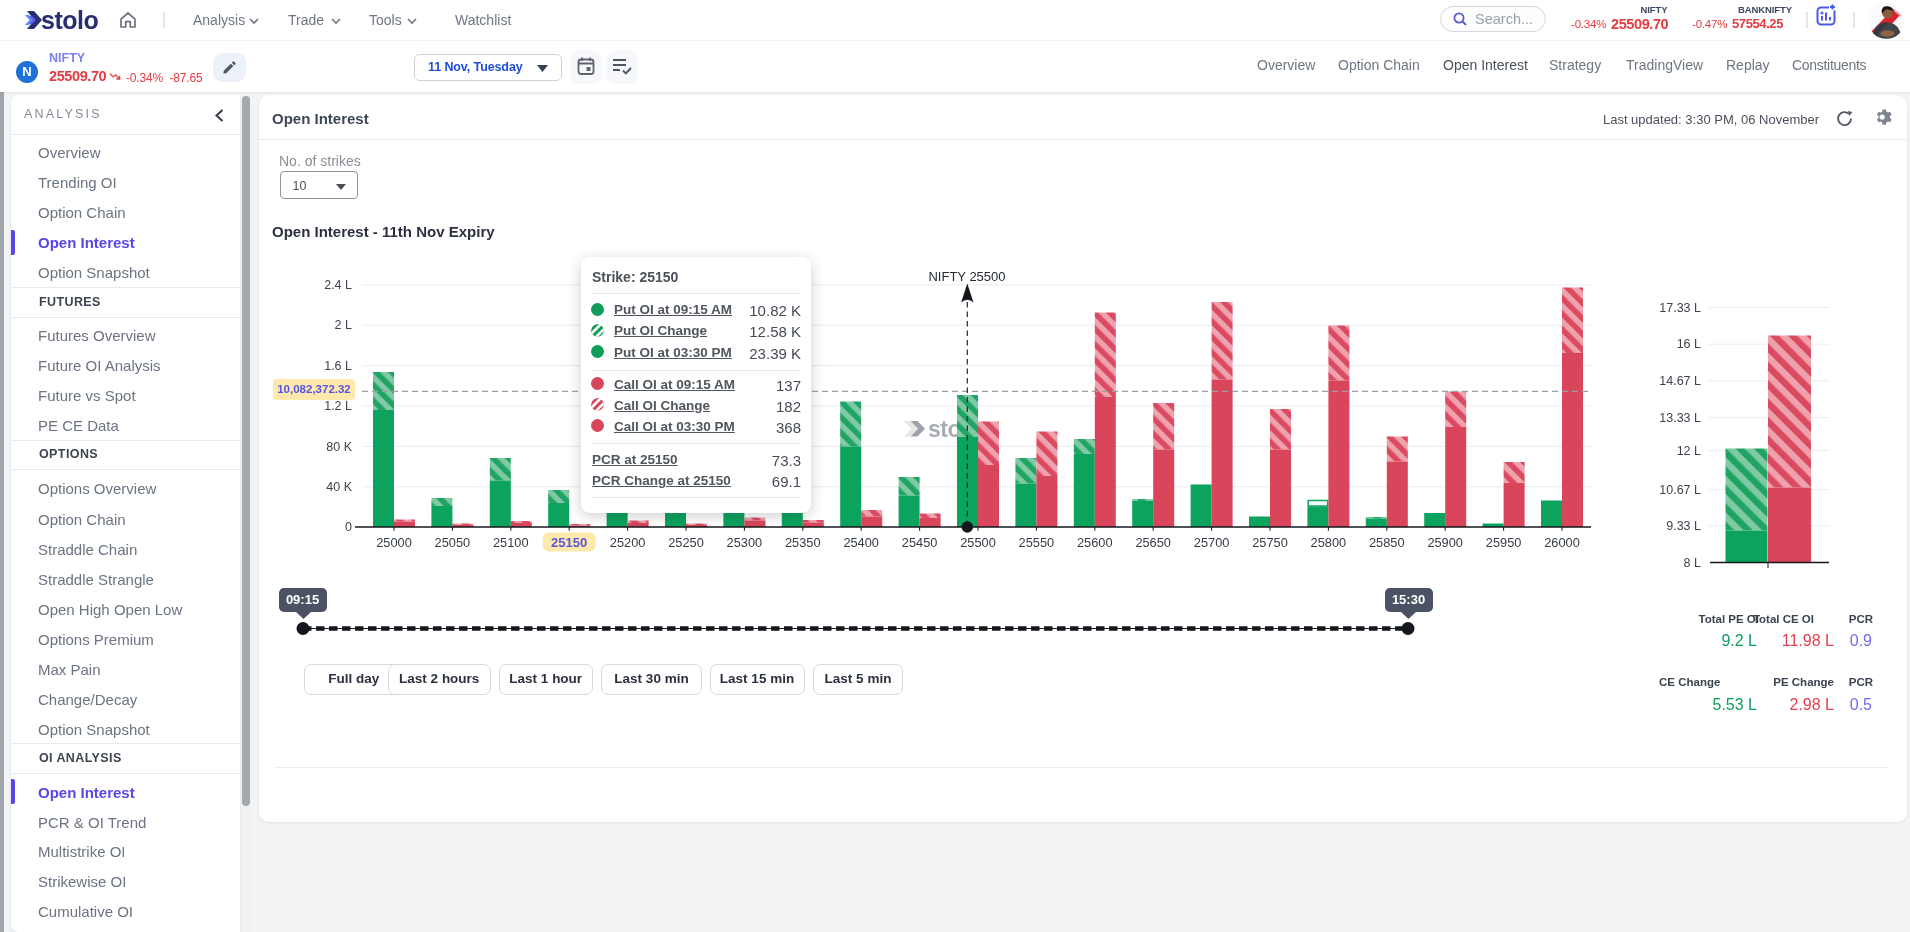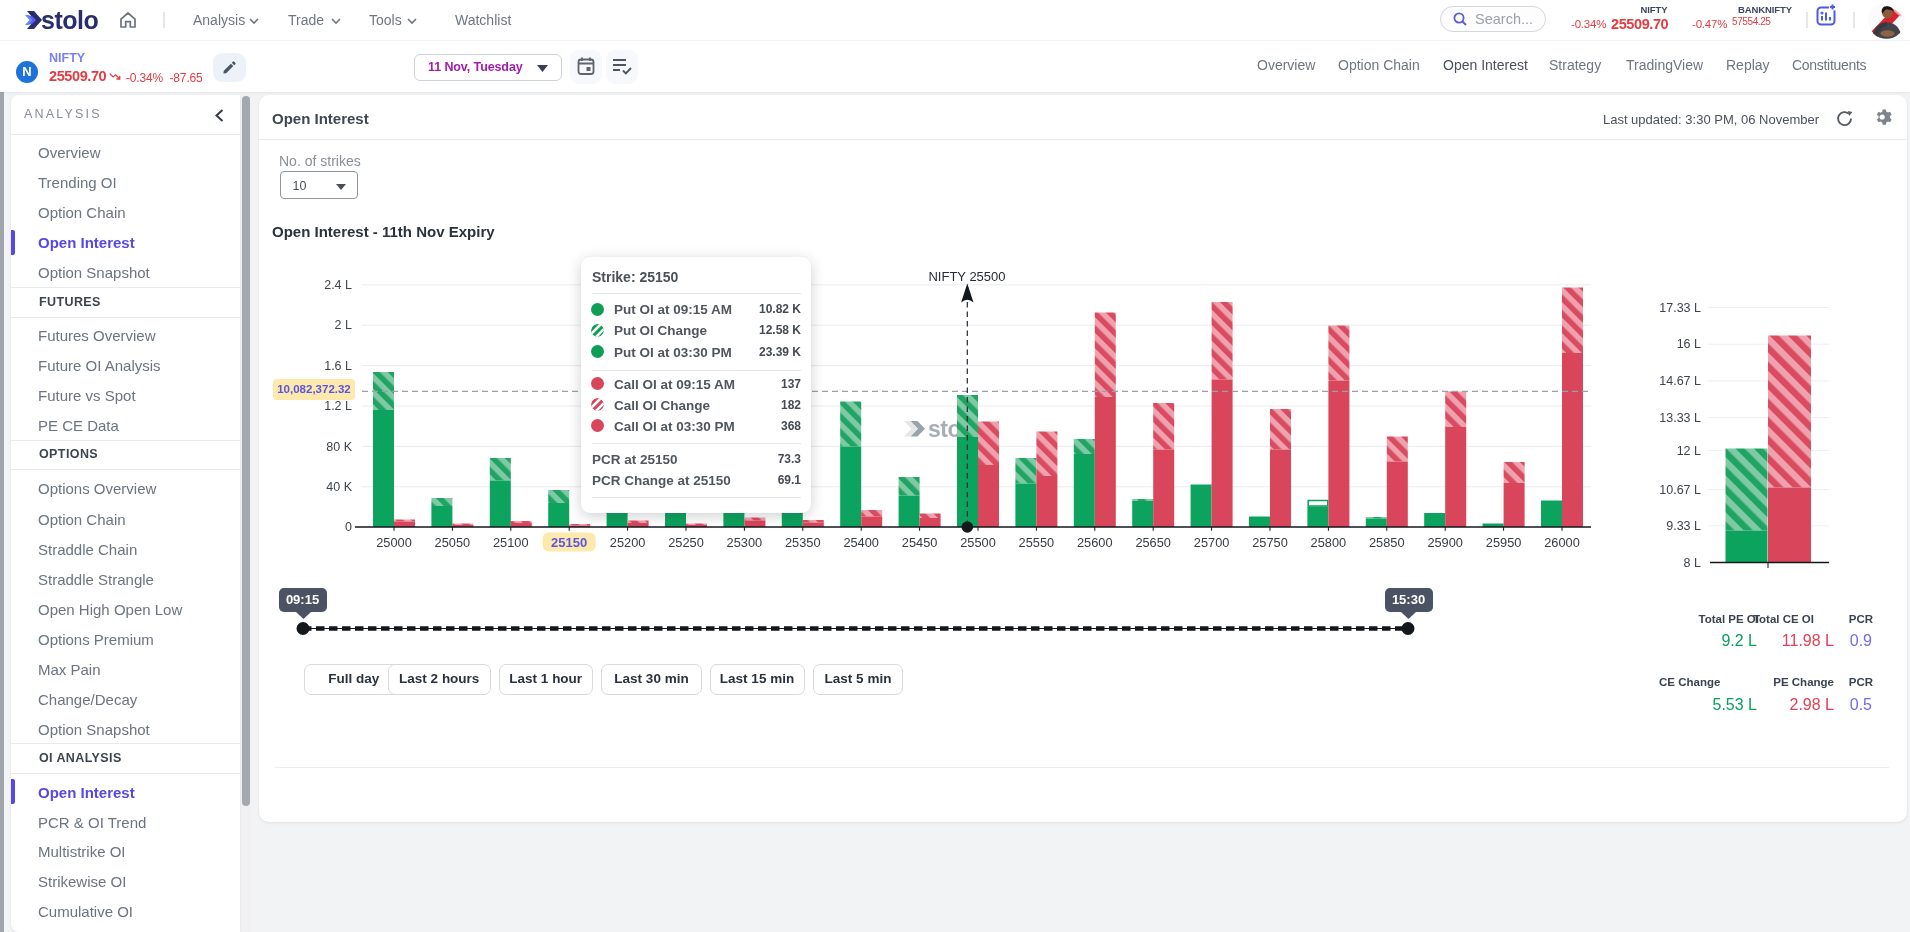--- a/index.html
+++ b/index.html
@@ -14,22 +14,22 @@
 .sidebar { left:11px; top:95px; width:229px; height:837px; border-radius:8px 0 0 8px; }
 .main { left:259px; top:95px; width:1648px; height:727px; }
 .sitem { position:absolute; left:27px; font-size:15px; color:#6b7480; white-space:nowrap; }
 .shead { position:absolute; left:28px; font-size:12.5px; color:#3c4450; font-weight:bold; letter-spacing:.4px; }
 .sdiv { position:absolute; left:0; width:229px; height:0; border-top:1px solid #e8eaed; }
 .active { color:#5647e9; font-weight:bold; }
 .abar { position:absolute; left:0; width:3.5px; height:25px; background:#5647e9; border-radius:0 2px 2px 0; }
 .r { color:#e23b42; }
 .tt-row { position:absolute; left:592px; width:209px; height:14px; }
 .tt-ic { position:absolute; left:-1px; top:0.5px; width:13px; height:13px; border-radius:50%; }
-.tt-lb { position:absolute; left:22px; top:0; font-size:13.5px; font-weight:bold; color:#4f565e; white-space:nowrap; }
-.tt-vl { position:absolute; right:0; top:0; font-size:12px; font-weight:bold; color:#454b54; }
+.tt-lb { position:absolute; left:22px; top:0; font-size:13.5px; font-weight:bold; color:#4f565e; white-space:nowrap;text-decoration:underline; }
+.tt-vl { position:absolute; right:0; top:0; font-size:15px; font-weight:normal; color:#454b54; }
 .btn { position:absolute; top:663.5px; height:31px; background:#fff; border:1.5px solid #d6dae0;
   border-radius:7px; font-size:13.5px; font-weight:bold; color:#2a313c; text-align:center; line-height:28px; }
 .sh { position:absolute; font-size:11.5px; font-weight:bold; color:#3a4350; }
 .sv { position:absolute; font-size:16px; }
 </style>
 </head>
 <body>
 
 <div class="nav1">
   <svg class="abs" style="left:25px;top:5px" width="115" height="30" viewBox="0 0 115 30">
@@ -61,21 +61,21 @@
       <circle cx="7" cy="7" r="4.6"></circle>
       <path d="M10.5 10.5 L14 14"></path>
     </svg>
   <div class="abs" style="left:1475px;top:11px;font-size:14.5px;color:#9aa1ab">Search...</div>
 
   <div class="abs" style="left:1629px;top:3.5px;width:50px;text-align:center;font-size:9.5px;font-weight:bold;color:#3b475c;letter-spacing:-0.1px">NIFTY</div>
   <div class="abs r" style="left:1571px;top:18px;font-size:11.5px;letter-spacing:-0.2px">-0.34%</div>
   <div class="abs r" style="left:1611px;top:15.5px;font-size:14.5px;font-weight:bold;letter-spacing:-0.4px">25509.70</div>
   <div class="abs" style="left:1738px;top:3.5px;width:50px;text-align:center;font-size:9.5px;font-weight:bold;color:#3b475c;letter-spacing:-0.1px">BANKNIFTY</div>
   <div class="abs r" style="left:1692px;top:18px;font-size:11.5px;letter-spacing:-0.2px">-0.47%</div>
-  <div class="abs r" style="left:1732px;top:15.5px;font-size:10px;font-weight:normal;letter-spacing:-0.4px">57554.25</div>
+  <div class="abs r" style="left:1732px;top:15.5px;font-size:13px;font-weight:bold;letter-spacing:-0.4px">57554.25</div>
 
   <div class="abs" style="left:1806px;top:12px;width:1.5px;height:16px;background:#e5e7eb"></div>
   <svg class="abs" style="left:1815px;top:3px" width="23" height="24" viewBox="0 0 23 24" fill="none" stroke="#4d5ae8" stroke-width="2">
     <rect x="2.5" y="4.5" width="17" height="17" rx="3.5"></rect>
     <path d="M7 17.5 V13"></path>
       <path d="M11 17.5 V9.5"></path>
       <path d="M15 17.5 V14"></path>
     <circle cx="7" cy="10" r="0.6" fill="#4d5ae8"></circle>
     <path d="M17.5 0.5 V7.5 M14 4 H21" stroke="#fff" stroke-width="5.5"></path>
     <path d="M17.5 1.5 V6.5 M15 4 H20" stroke-width="2.1"></path>
@@ -108,21 +108,21 @@
     <path d="M1 2 L5 6 L8 3.5 L13 8.5"></path>
       <path d="M13 4.5 V8.5 H9"></path>
   </svg>
   <div class="abs r" style="left:126px;top:29.5px;font-size:12px;letter-spacing:-0.15px">-0.34%&nbsp; -87.65</div>
   <div class="abs" style="left:213px;top:12px;width:33px;height:29px;background:#edf2f8;border-radius:9px"></div>
   <svg class="abs" style="left:222px;top:19px" width="15" height="15" viewBox="0 0 15 15" fill="#4b5563">
     <path d="M1.8 10.8 L8.9 3.7 L11.3 6.1 L4.2 13.2 L1.4 13.6 Z"></path>
     <path d="M9.8 2.8 L11.1 1.5 Q11.5 1.1 12 1.6 L13.4 3 Q13.9 3.5 13.5 3.9 L12.2 5.2 Z"></path>
   </svg>
   <div class="abs" style="left:414px;top:13px;width:148px;height:27px;border:1.5px solid #cdd2d9;border-radius:6px;background:#fff"></div>
-  <div class="abs" style="left:428px;top:19px;font-size:12.5px;font-weight:bold;color:#a21caf;letter-spacing:-0.1px">11 Nov, Tuesday</div>
+  <div class="abs" style="left:428px;top:19px;font-size:12.5px;font-weight:bold;color:#1d4ed8;letter-spacing:-0.1px">11 Nov, Tuesday</div>
   <svg class="abs" style="left:537px;top:24px" width="11" height="7" viewBox="0 0 11 7" fill="#374151">
       <polygon points="0,0 11,0 5.5,7"></polygon>
     </svg>
   <div class="abs" style="left:570px;top:9px;width:32px;height:34px;background:#f6f8fb;border-radius:9px"></div>
   <svg class="abs" style="left:576px;top:15px" width="20" height="21" viewBox="0 0 20 21" fill="none" stroke="#5d646e" stroke-width="1.8">
     <rect x="2.5" y="3.5" width="15" height="14.5" rx="2.5"></rect>
     <path d="M6 1.5 V5 M14 1.5 V5 M2.5 7.5 H17.5"></path>
     <rect x="10.5" y="11" width="4" height="4" fill="#5d646e" stroke="none"></rect>
   </svg>
   <div class="abs" style="left:606px;top:9px;width:32px;height:34px;background:#f6f8fb;border-radius:9px"></div>

